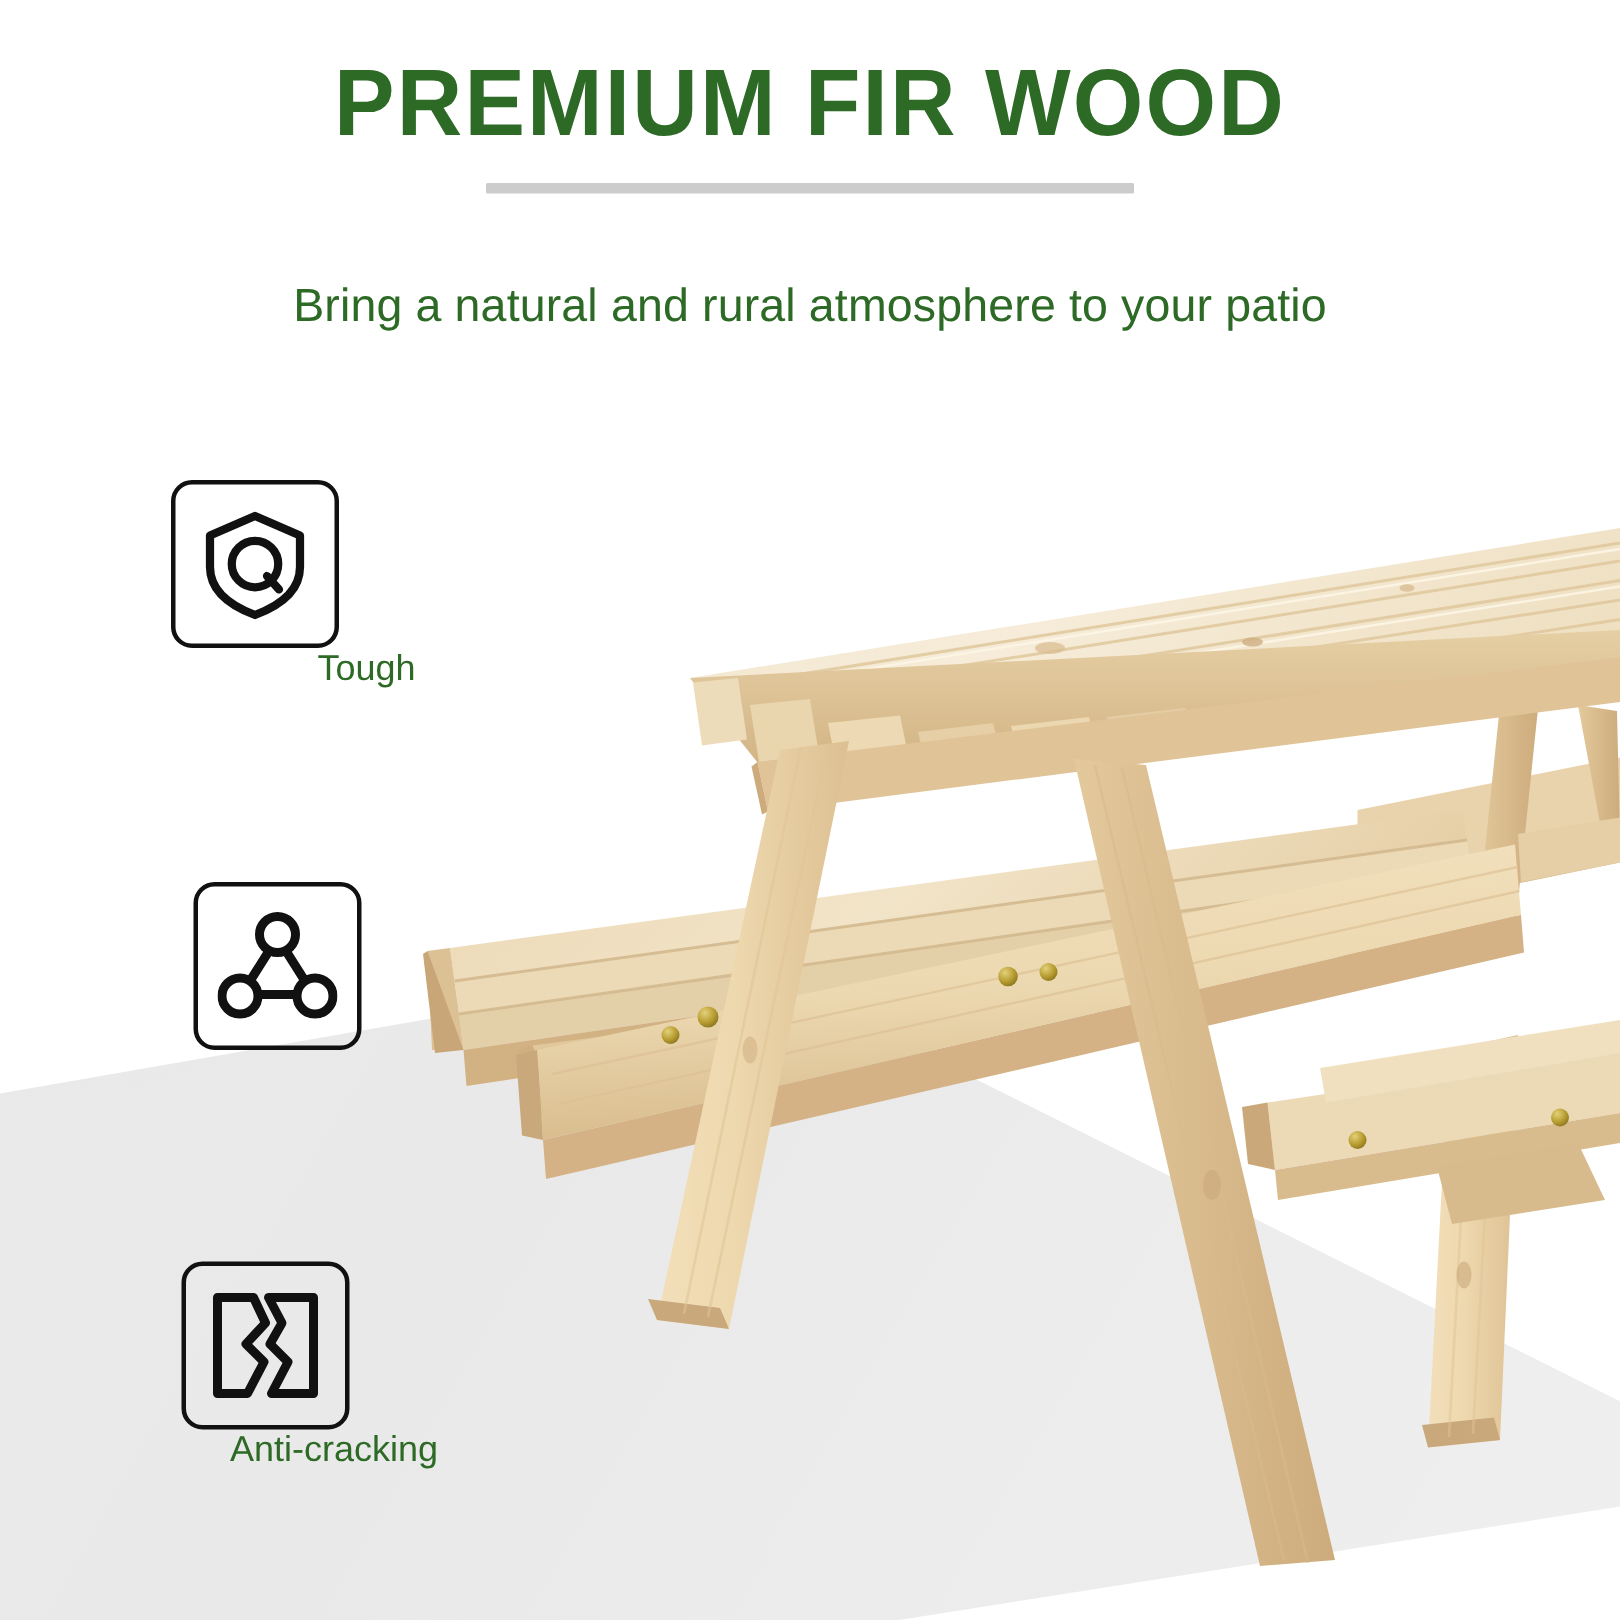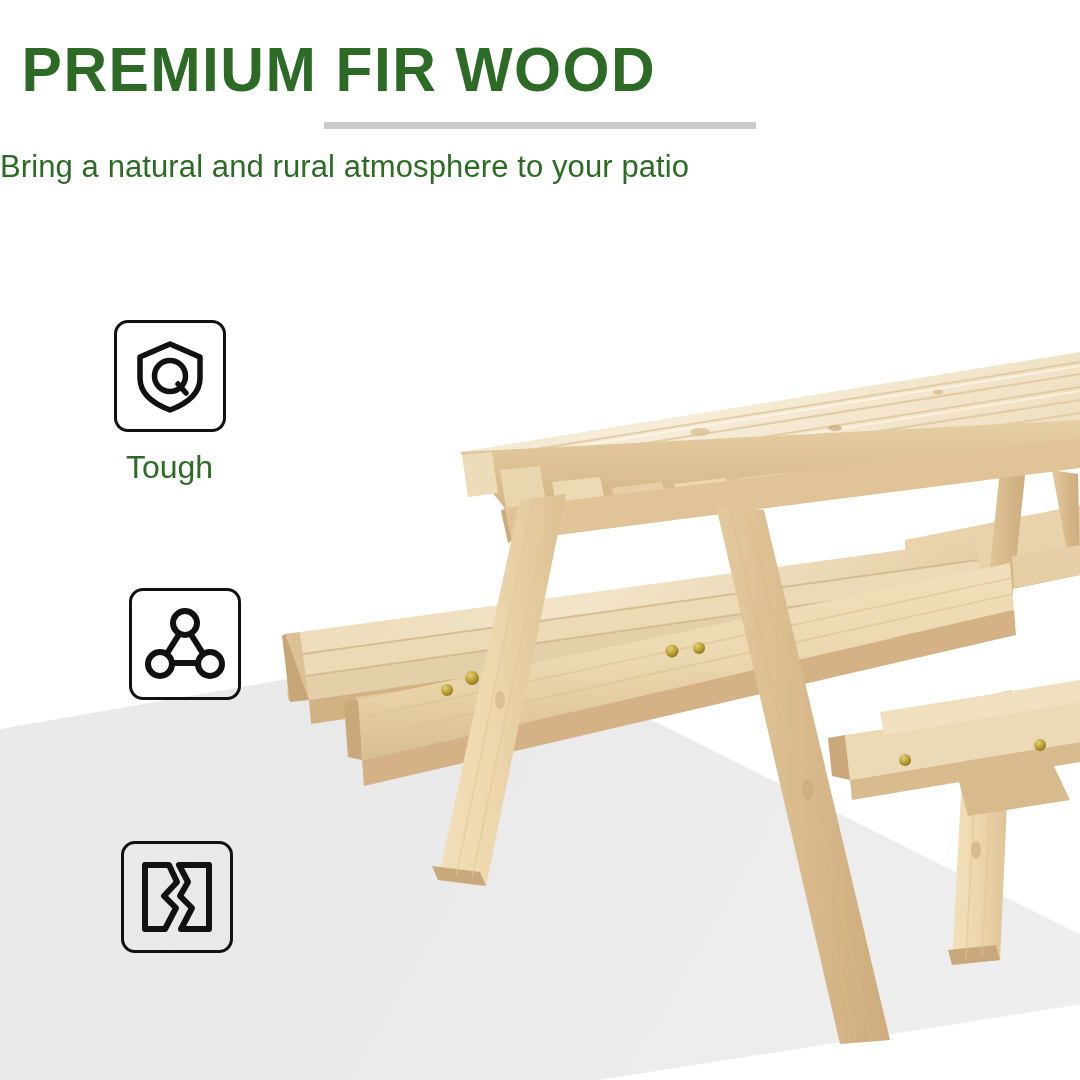--- a/index.html
+++ b/index.html
@@ -37,21 +37,21 @@
     z-index: 2;
     pointer-events: none;
   }
 
   
   .header {
     position: absolute;
     left: 0; top: 0;
     width: 1080px;
     z-index: 40;
-    text-align: left;
+    text-align: center;
   }
   .title {
     margin: 0;
     padding-top: 36px;
     font-family: "Liberation Sans", sans-serif;
     font-size: 63px;
     font-weight: bold;
     letter-spacing: 1.5px;
     color: #2d6a26;
     line-height: 1.05;
@@ -59,21 +59,21 @@
   }
   .divider {
     width: 432px;
     height: 7px;
     background: #cccccc;
     margin: 20px auto 0 auto;
     border-radius: 1px;
   }
   .subtitle {
     margin: 0;
-    padding-top: 20px;
+    padding-top: 57px;
     font-family: "Liberation Sans", sans-serif;
     font-size: 31px;
     font-weight: normal;
     color: #2d6a26;
     letter-spacing: 0.1px;
   }
 
   
   .features {
     position: absolute;
@@ -91,25 +91,25 @@
     border-radius: 14px;
     box-sizing: border-box;
     display: flex;
     align-items: center;
     justify-content: center;
     margin: 0 auto;
     background: transparent;
   }
   .feature-icon-box svg { display: block; }
   .feature-label {
-    margin-top: 17px;
     font-family: "Liberation Sans", sans-serif;
-    font-size: 32px;
+    font-size: 24px;
     color: #2d6a26;
     white-space: nowrap;
+    text-align: right;
   }
   #feature-0 { left:  62px; top: 320px; width: 215px; }
   #feature-1 { left:  62px; top: 588px; width: 245px; }
   #feature-2 { left:  62px; top: 841px; width: 230px; }
 
   
   .product {
     position: absolute;
     left: 0; top: 0;
     width: 1080px; height: 1080px;
@@ -341,17 +341,18 @@
 
     <div class="feature" id="feature-2">
       <div class="feature-icon-box">
         <span>
           <svg width="78" height="78" viewBox="0 0 78 78" fill="none" stroke="#111111" stroke-width="6" stroke-linejoin="round" stroke-linecap="round">
             <path d="M31 7 L7 7 L7 71 L27 71 L38 50 L26 38 L39 24 Z"></path>
             <path d="M41 7 L71 7 L71 71 L43 71 L54 50 L42 38 L50 24 Z"></path>
           </svg>
         </span>
       </div>
+      <div class="feature-label">Anti-cracking</div>
     </div>
 
   </div>
 
 </div>
 
 </body></html>

